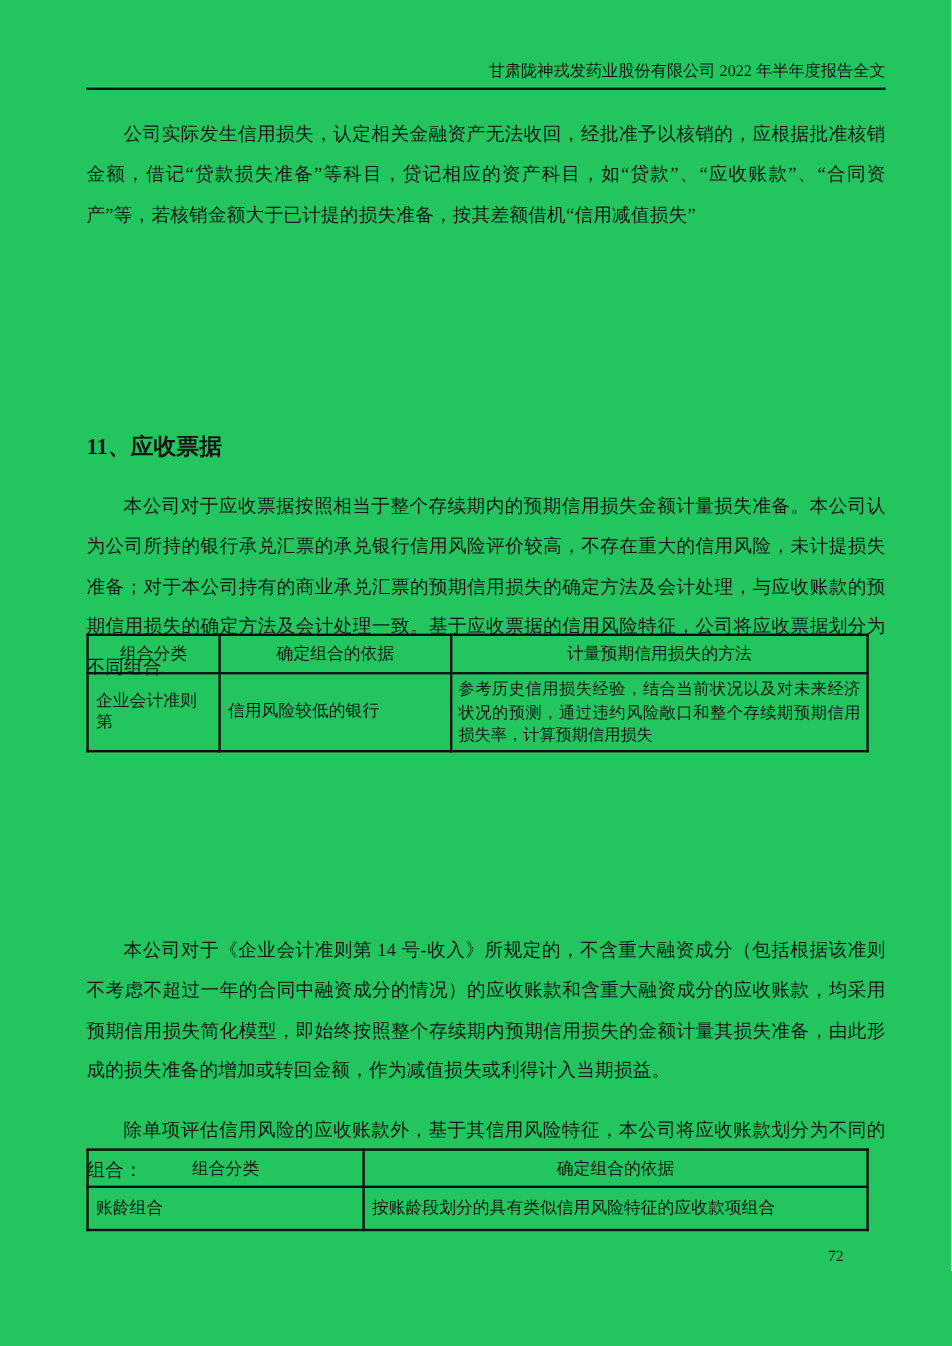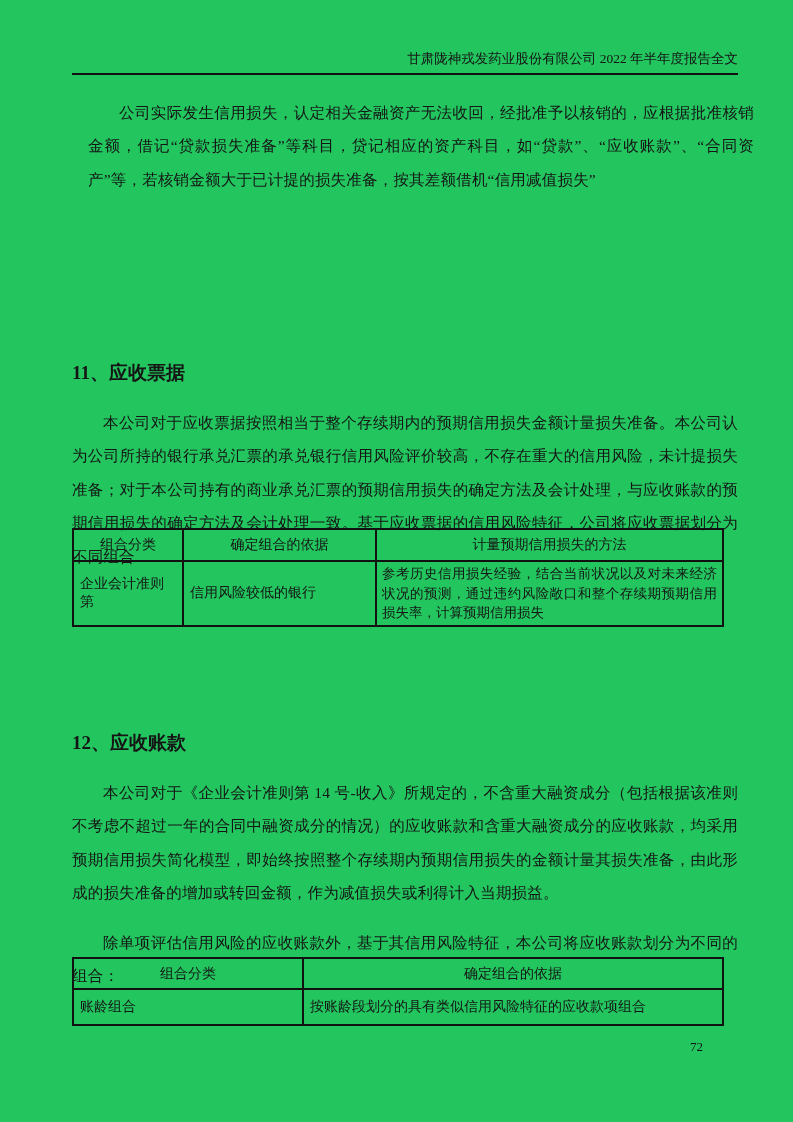--- a/index.html
+++ b/index.html
@@ -80,21 +80,21 @@
     font-size: 13px;
   }
 </style>
 </head>
 <body>
 
 <div class="page">
 
   <div class="doc-header">甘肃陇神戎发药业股份有限公司 2022 年半年度报告全文</div>
 
-  <div class="para" style="top: 96px; margin-left: 16px;">公司实际发生信用损失，认定相关金融资产无法收回，经批准予以核销的，应根据批准核销金额，借记“贷款损失准备”等科目，贷记相应的资产科目，如“贷款”、“应收账款”、“合同资产”等，若核销金额大于已计提的损失准备，按其差额借机“信用减值损失”</div>
+  <div class="para" style="top: 96px;">公司实际发生信用损失，认定相关金融资产无法收回，经批准予以核销的，应根据批准核销金额，借记“贷款损失准备”等科目，贷记相应的资产科目，如“贷款”、“应收账款”、“合同资产”等，若核销金额大于已计提的损失准备，按其差额借机“信用减值损失”</div>
 
 
   <div class="sec-heading" style="top: 363px;">11、应收票据</div>
 
   <div class="para" style="top: 406px;">本公司对于应收票据按照相当于整个存续期内的预期信用损失金额计量损失准备。本公司认为公司所持的银行承兑汇票的承兑银行信用风险评价较高，不存在重大的信用风险，未计提损失准备；对于本公司持有的商业承兑汇票的预期信用损失的确定方法及会计处理，与应收账款的预期信用损失的确定方法及会计处理一致。基于应收票据的信用风险特征，公司将应收票据划分为不同组合</div>
 
   <table class="doc-table" id="table-11" style="top: 528px;">
     <colgroup>
       <col style="width: 110px;">
       <col style="width: 193px;">
@@ -110,21 +110,20 @@
     <tbody>
       <tr>
         <td>企业会计准则第</td>
         <td>信用风险较低的银行</td>
         <td class="col-method-cell">参考历史信用损失经验，结合当前状况以及对未来经济状况的预测，通过违约风险敞口和整个存续期预期信用损失率，计算预期信用损失</td>
       </tr>
     </tbody>
   </table>
 
 
-  <div class="sec-heading" style="top: 733px;">12、应收账款</div>
 
   <div class="para" style="top: 776px;">本公司对于《企业会计准则第 14 号-收入》所规定的，不含重大融资成分（包括根据该准则不考虑不超过一年的合同中融资成分的情况）的应收账款和含重大融资成分的应收账款，均采用预期信用损失简化模型，即始终按照整个存续期内预期信用损失的金额计量其损失准备，由此形成的损失准备的增加或转回金额，作为减值损失或利得计入当期损益。</div>
 
 
   <div class="para" style="top: 926px;">除单项评估信用风险的应收账款外，基于其信用风险特征，本公司将应收账款划分为不同的组合：</div>
 
   <table class="doc-table" id="table-12" style="top: 957px;">
     <colgroup>
       <col style="width: 230px;">
       <col style="width: 420px;">

